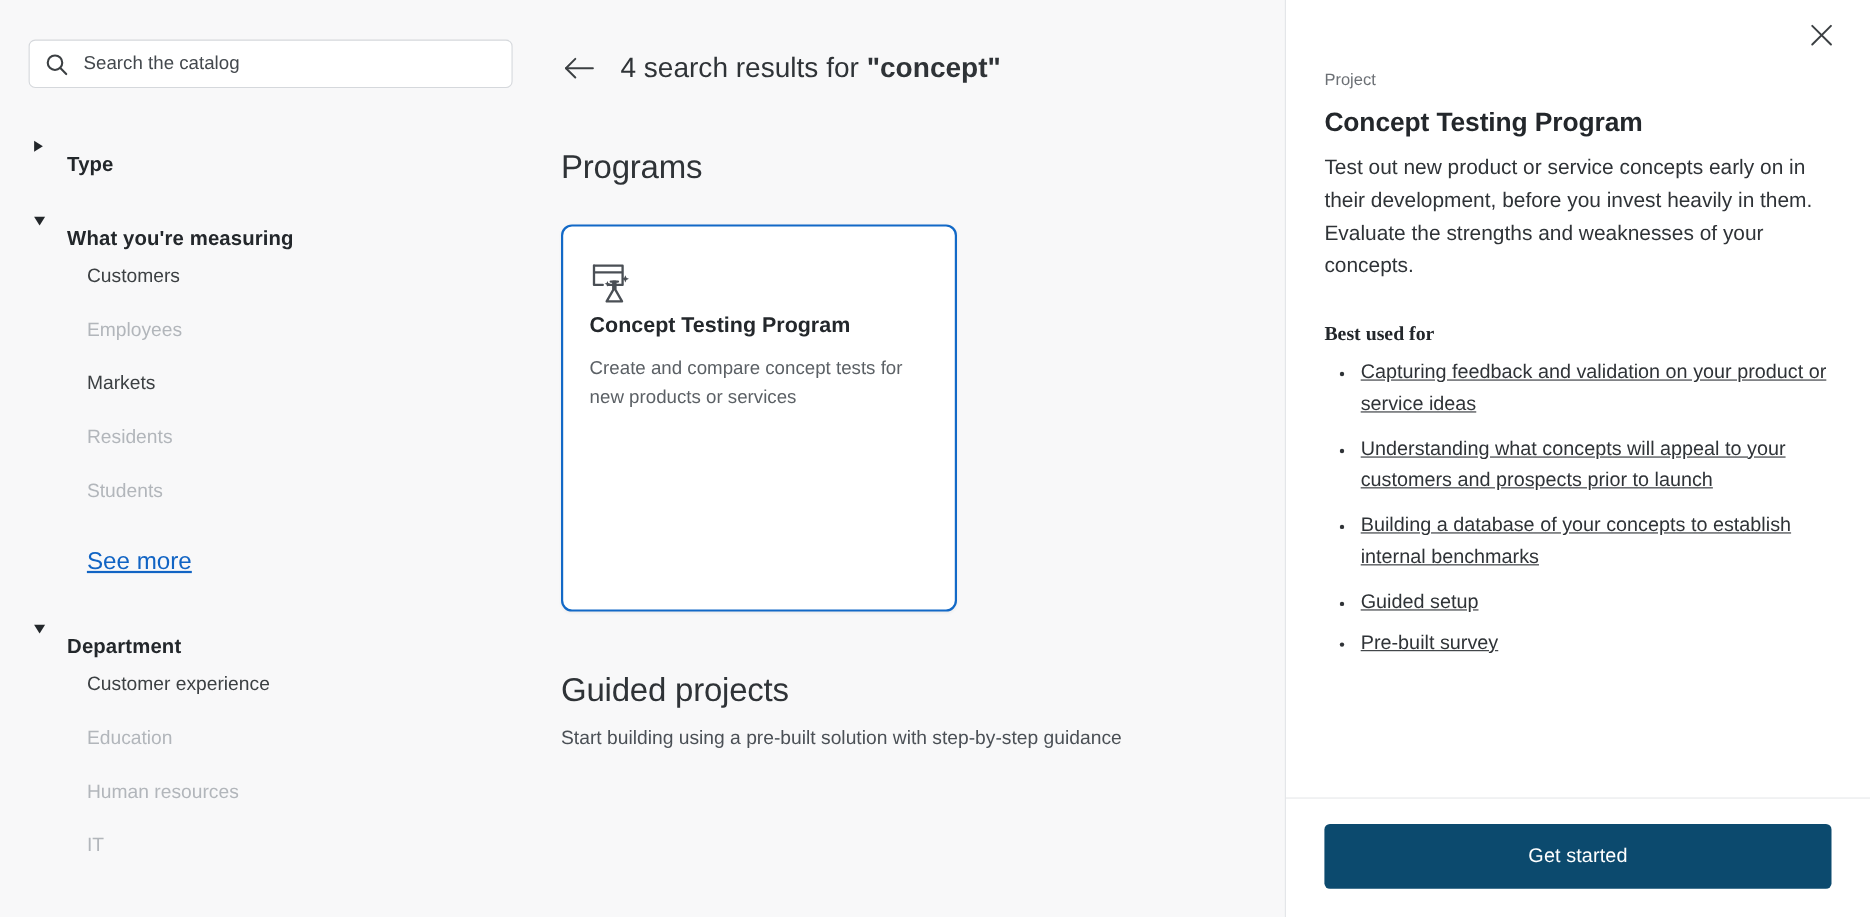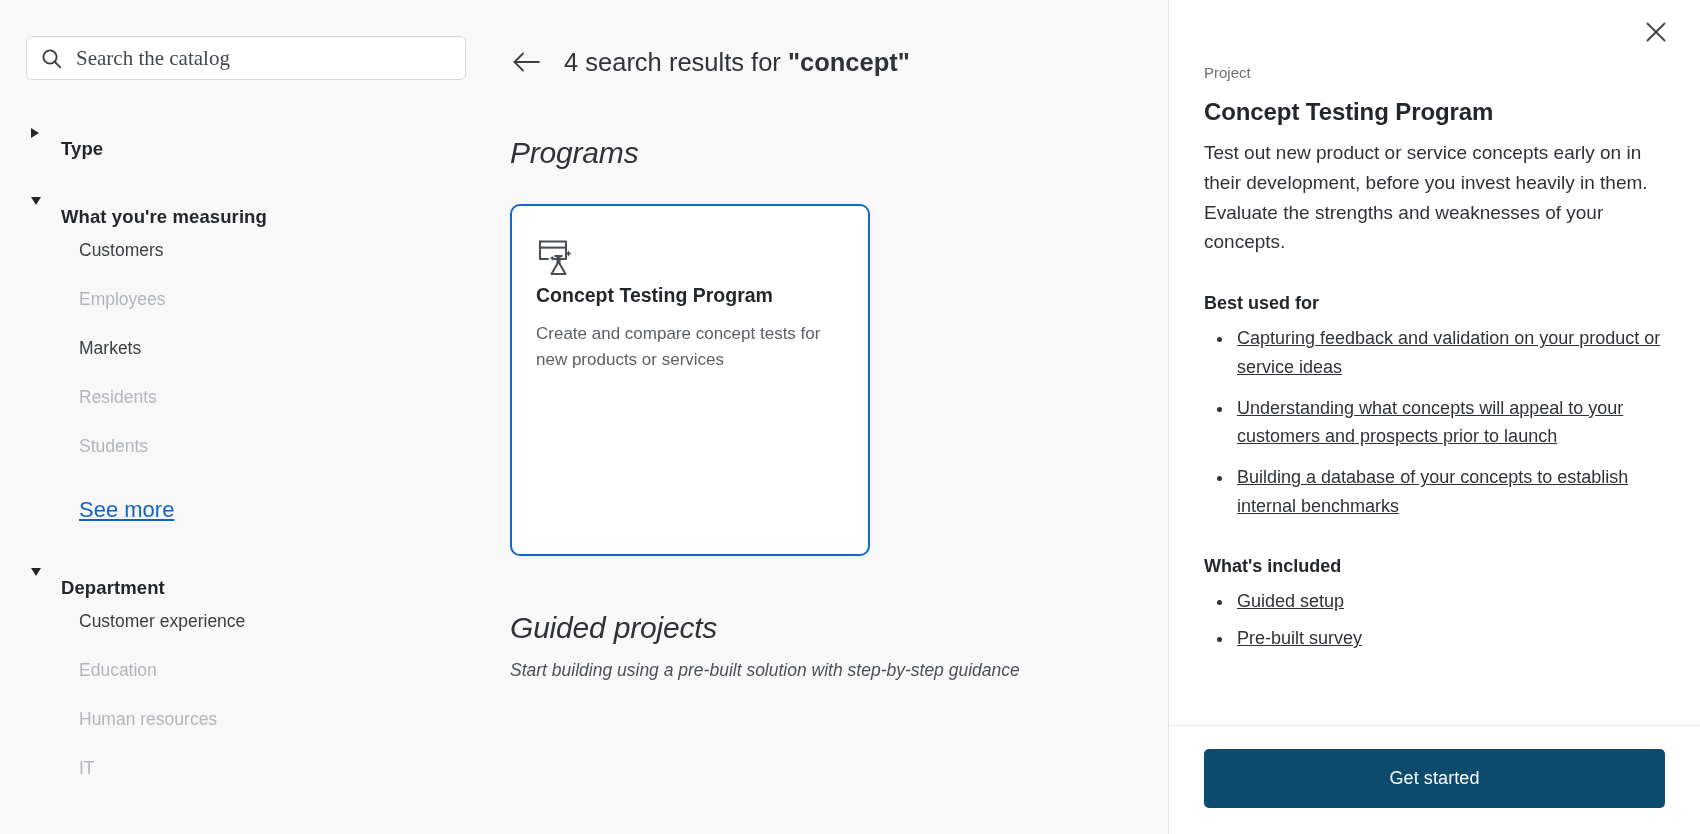--- a/index.html
+++ b/index.html
@@ -46,22 +46,22 @@
   .search-box .sicon {
     flex: 0 0 auto;
     display: flex;
     align-items: center;
     margin-right: 14px;
   }
   .search-input {
     border: none;
     outline: none;
     background: transparent;
-    font-family: Liberation Serif, serif;
-    font-size: 21px;
+    font-family: Liberation Sans, sans-serif;
+    font-size: 17px;
     color: #3c4043;
     width: 100%;
     padding: 0;
   }
   .search-input::placeholder {
     color: #43484d;
     opacity: 1;
   }
 
   .facets {
@@ -156,21 +156,20 @@
   .results-title {
     font-size: 25.5px;
     color: #2f3337;
     margin-left: 20px;
     white-space: nowrap;
   }
   .results-title b { font-weight: bold; }
 
   .section {
     padding-left: 28px;
-    font-style: italic;
   }
   .section-title {
     font-size: 30px;
     color: #2f3337;
     font-weight: normal;
     margin: 0;
     letter-spacing: -.2px;
   }
   .section-sub {
     font-size: 17.5px;
@@ -264,20 +263,21 @@
     font-size: 19px;
     color: #2f3337;
     line-height: 1.57;
     margin: 0;
   }
   .panel-h {
     font-size: 18px;
     font-weight: bold;
     color: #23272b;
     margin: 36px 0 10px 0;
+    font-family: Liberation Serif, serif;
   }
   .panel-list {
     margin: 0;
     padding-left: 29px;
     list-style: disc;
   }
   .panel-list li {
     font-size: 18px;
     color: #2f3337;
     line-height: 1.57;
@@ -428,21 +428,20 @@
       <h2 class="panel-title">Concept Testing Program</h2>
       <p class="panel-desc">Test out new product or service concepts early on in their development, before you invest heavily in them. Evaluate the strengths and weaknesses of your concepts.</p>
 
       <h3 class="panel-h">Best used for</h3>
       <ul class="panel-list">
         <li>Capturing feedback and validation on your product or service ideas</li>
         <li>Understanding what concepts will appeal to your customers and prospects prior to launch</li>
         <li>Building a database of your concepts to establish internal benchmarks</li>
       </ul>
 
-      <h3 class="panel-h">What's included</h3>
       <ul class="panel-list tight">
         <li>Guided setup</li>
         <li>Pre-built survey</li>
       </ul>
     </div>
 
     <div class="panel-footer">
       <button class="primary-btn">Get started</button>
     </div>
 

